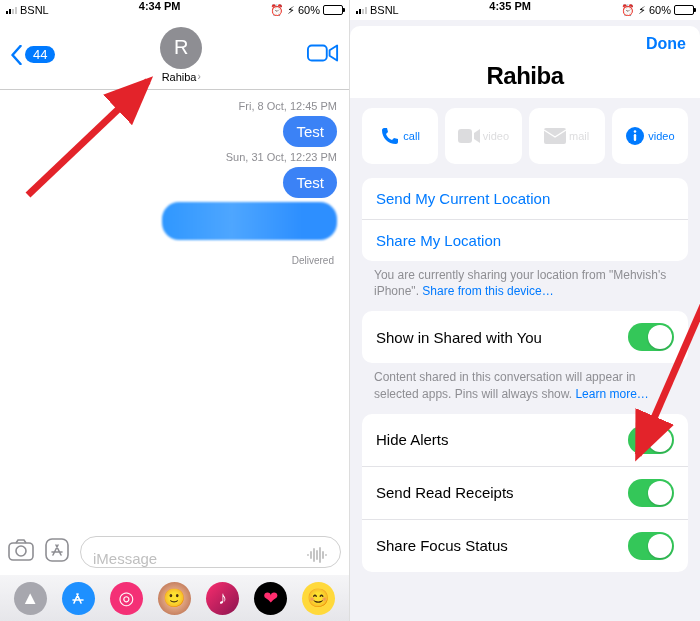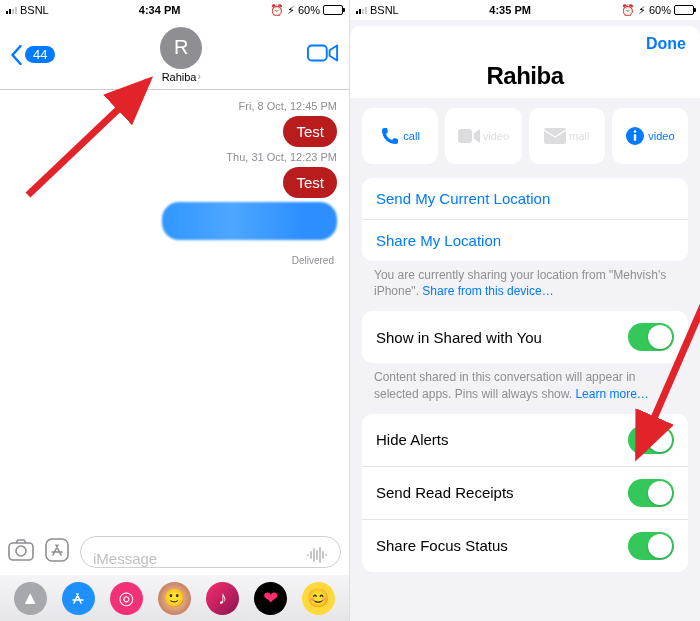--- a/index.html
+++ b/index.html
@@ -1,21 +1,21 @@
 <!DOCTYPE html>
 <html><head>
 <meta charset="utf-8">
 <style>
   * { box-sizing: border-box; margin: 0; padding: 0; }
   body { font-family: -apple-system, Helvetica, Arial, sans-serif; background: #fff; width: 700px; height: 621px; overflow: hidden; position: relative; }
   .container { display: flex; width: 700px; height: 621px; }
   .phone { width: 350px; height: 621px; position: relative; background: #fff; }
   .phone-left { border-right: 1px solid #ddd; }
   
-  .status-bar { height: 20px; display: flex; justify-content: space-between; align-items: center; padding: 0 6px; font-size: 11px; font-weight: 500; color: #000; }
+  .status-bar { height: 20px; display: flex; justify-content: space-between; padding: 0 6px; font-size: 11px; font-weight: 500; color: #000; }
   .status-left { display: flex; align-items: center; gap: 3px; }
   .status-center { font-weight: 600; }
   .status-right { display: flex; align-items: center; gap: 3px; }
   .signal-bars { display: inline-flex; align-items: flex-end; gap: 1px; }
   .signal-bars span { width: 2px; background: #000; }
   .signal-bars span:nth-child(1){height:3px}.signal-bars span:nth-child(2){height:5px}.signal-bars span:nth-child(3){height:5px;background:#ccc}.signal-bars span:nth-child(4){height:7px;background:#ccc}
   .battery { width: 20px; height: 10px; border: 1px solid #000; border-radius: 2px; position: relative; display: inline-block; }
   .battery::after { content:''; position:absolute; right:-3px; top:2px; width:2px; height:4px; background:#000; border-radius:0 1px 1px 0;}
   .battery-fill { height:100%; width:60%; background:#000; }
   
@@ -25,21 +25,21 @@
   .back-badge { background:#007aff; color:#fff; border-radius:11px; padding:1px 8px; font-size:13px; font-weight:500; margin-left:2px; }
   .contact-center { text-align:center; display:flex; flex-direction:column; align-items:center; }
   .avatar { width:42px; height:42px; border-radius:50%; background:#8e8e93; color:#fff; display:flex; align-items:center; justify-content:center; font-size:20px; font-weight:400; }
   .contact-name { font-size:11px; color:#000; margin-top:2px; display:flex; align-items:center; }
   .contact-name .chev { font-size:10px; color:#8e8e93; margin-left:1px; }
   .video-btn svg { width:32px; height:22px; }
   
   .messages { padding: 10px 12px; }
   .ts-line { text-align:right; font-size:11px; color:#8e8e93; margin:0 0; }
   .bubble-row { display:flex; justify-content:flex-end; margin:4px 0; }
-  .bubble { background:#b91c1c; color:#fff; padding:7px 13px; border-radius:17px; font-size:15px; max-width:240px; }
+  .bubble { background:#3b82f6; color:#fff; padding:7px 13px; border-radius:17px; font-size:15px; max-width:240px; }
   .bubble.blur { width:175px; height:38px; background:linear-gradient(90deg,#2f97ff,#4ea6ff 40%,#2d8fff 80%); filter:blur(1px); }
   .delivered { text-align:right; font-size:10px; color:#8e8e93; margin-top:15px; padding-right:3px; }
   
   .input-bar { position:absolute; bottom:48px; left:0; right:0; height:42px; display:flex; align-items:center; padding:0 8px; gap:10px; }
   .input-icon { color:#8e8e93; }
   .input-pill { flex:1; height:32px; border:1px solid #d0d0d0; border-radius:16px; display:flex; align-items:flex-end; padding:0 12px; color:#bfbfbf; font-size:15px; justify-content:space-between; }
   .waveform { color:#bfbfbf; }
   
   .app-tray { position:absolute; bottom:0; left:0; right:0; height:46px; background:linear-gradient(#f5f5f7,#e6e6ea); display:flex; align-items:center; justify-content:space-around; padding:0 6px; }
   .tray-icon { width:33px; height:33px; border-radius:50%; display:flex; align-items:center; justify-content:center; font-size:18px; }
@@ -114,21 +114,21 @@
             <path d="M24 8l8-5v16l-8-5z" stroke="#007aff" stroke-width="2" fill="none" stroke-linejoin="round"></path>
           </svg>
       </div>
     </div>
 
     <div class="messages">
       <div class="ts-line">Fri, 8 Oct, 12:45 PM</div>
       <div class="bubble-row">
           <div class="bubble">Test</div>
         </div>
-      <div class="ts-line">Thu, 31 Oct, 12:23 PM</div>
+      <div class="ts-line">Sun, 31 Oct, 12:23 PM</div>
       <div class="bubble-row">
           <div class="bubble">Test</div>
         </div>
       <div class="bubble-row">
           <div class="bubble blur"></div>
         </div>
       <div class="delivered">Delivered</div>
     </div>
 
     <div class="input-bar">

